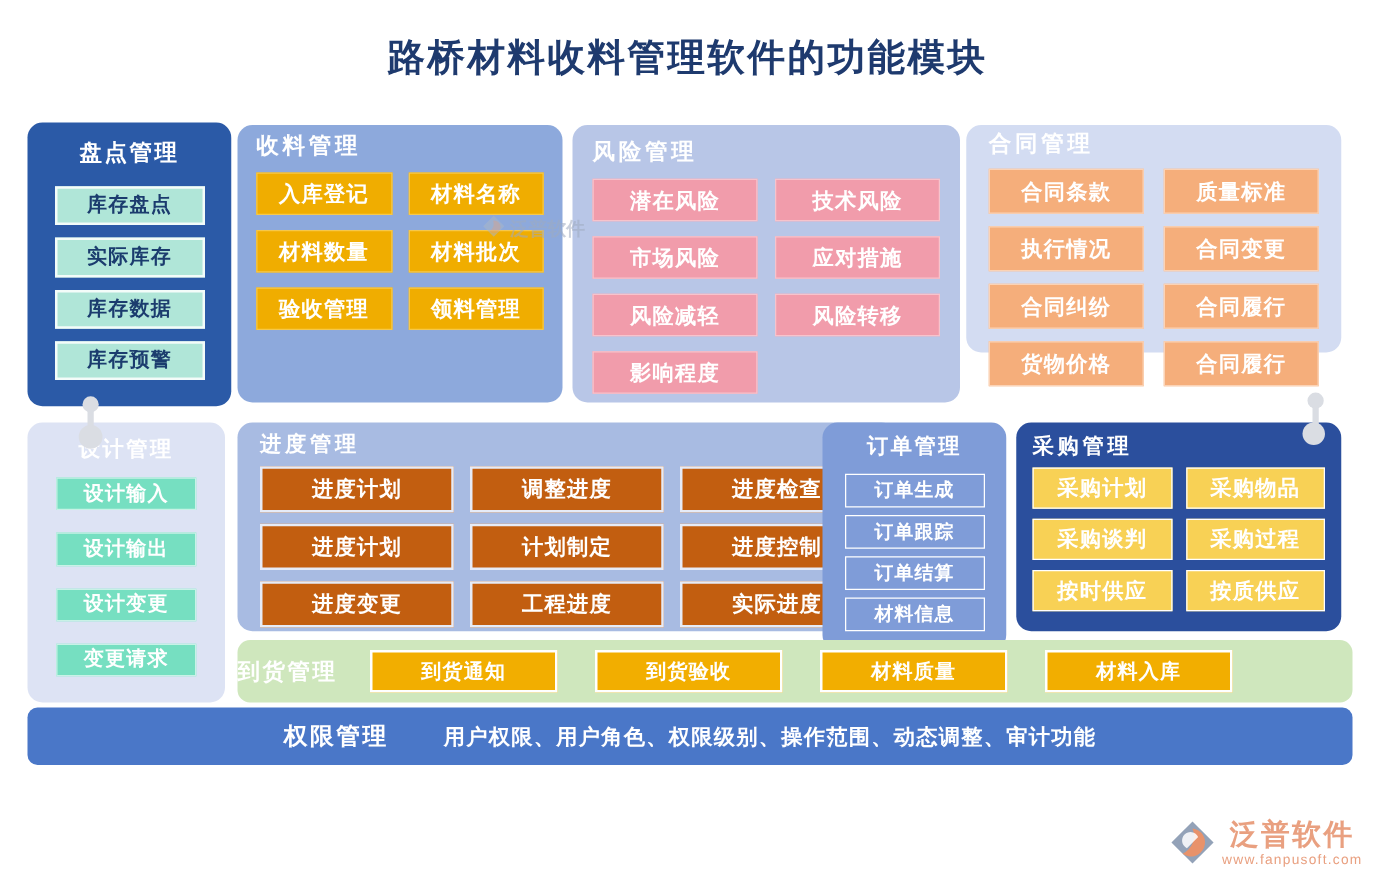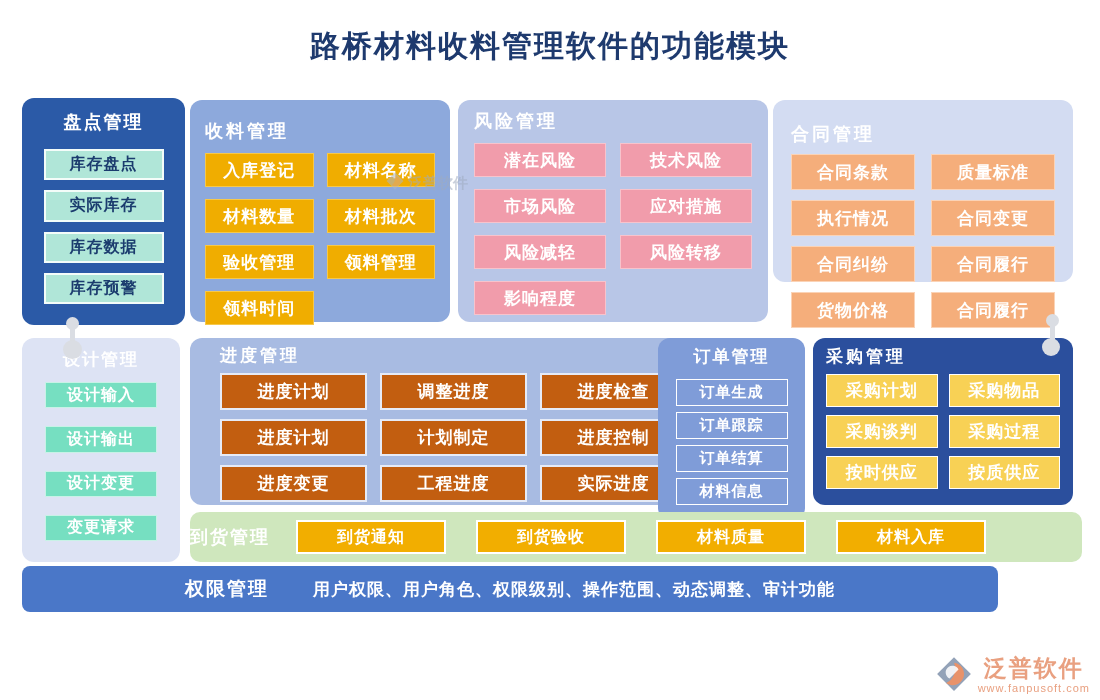--- a/index.html
+++ b/index.html
@@ -20,42 +20,42 @@
   }
   
   #panel-inventory{left:22px;top:98px;width:163px;height:227px;background:#2b5aa7;
     display:flex;flex-direction:column;align-items:center;padding:12px 0 16px;}
   #panel-inventory .panel-title{font-size:18px;letter-spacing:2px;margin-bottom:10px;}
   #panel-inventory .btn{
     width:120px;height:33px;margin:5px 0;font-size:16px;
     background:#b0e6d8;color:#1b3c6e;border:2px solid rgba(255,255,255,.85);
   }
   
-  #panel-receiving{left:190px;top:100px;width:260px;height:222px;background:#8da9dc;padding:19px 15px;border-radius:12px;}
+  #panel-receiving{left:190px;top:100px;width:260px;height:222px;background:#8da9dc;padding:4px 15px;border-radius:12px;}
   #panel-receiving .panel-title{font-size:18px;letter-spacing:3px;margin-bottom:10px;}
   #panel-receiving .grid{display:grid;grid-template-columns:1fr 1fr;gap:12px 13px;}
   #panel-receiving .btn{height:34px;font-size:17px;background:#f0ad00;border:1px solid #f6c84a;}
   
   #panel-risk{left:458px;top:100px;width:310px;height:222px;background:#b8c6e7;padding:9px 16px;}
   #panel-risk .panel-title{font-size:18px;letter-spacing:3px;margin-bottom:10px;}
   #panel-risk .grid{display:grid;grid-template-columns:1fr 1fr;gap:12px 14px;}
   #panel-risk .btn{height:34px;font-size:17px;background:#f19cab;border:1px solid #f7c3cc;}
   
-  #panel-contract{left:773px;top:100px;width:300px;height:182px;background:#d3dcf2;padding:22px 18px;}
+  #panel-contract{left:773px;top:100px;width:300px;height:182px;background:#d3dcf2;padding:3px 18px;}
   #panel-contract .panel-title{font-size:18px;letter-spacing:3px;margin-bottom:8px;}
   #panel-contract .grid{display:grid;grid-template-columns:1fr 1fr;gap:10px 16px;}
   #panel-contract .btn{height:36px;font-size:17px;background:#f5ae7b;border:1px solid #fbd3b6;}
   
   #panel-design{left:22px;top:338px;width:158px;height:224px;background:#dde3f4;
     display:flex;flex-direction:column;align-items:center;padding:10px 0 12px;}
   #panel-design .panel-title{font-size:17px;letter-spacing:2px;margin-bottom:2px;}
   #panel-design .btn{width:112px;height:30px;margin:9px 0;font-size:16px;
     background:#76dfc1;border:1px solid #c8f2e6;}
   
-  #panel-progress{left:190px;top:338px;width:527px;height:167px;background:#a8bbe2;padding:6px 30px;}
+  #panel-progress{left:190px;top:338px;width:527px;height:167px;background:#a8bbe2;padding:6px 18px;}
   #panel-progress .panel-title{font-size:17px;letter-spacing:3px;margin-bottom:6px;}
   #panel-progress .grid{display:grid;grid-template-columns:1fr 1fr 1fr;gap:9px 13px;}
   #panel-progress .btn{height:37px;font-size:17px;background:#c25e10;border:2px solid #e6ebf7;}
   
   #panel-order{left:658px;top:338px;width:147px;height:182px;background:#7f9cd8;
     display:flex;flex-direction:column;align-items:center;padding:7px 0;}
   #panel-order .panel-title{font-size:17px;letter-spacing:2px;margin-bottom:8px;}
   #panel-order .btn{width:112px;height:27px;margin:3px 0;font-size:15px;
     background:transparent;border:1.5px solid #ffffff;font-weight:bold;}
   
@@ -63,21 +63,21 @@
   #panel-purchase .panel-title{font-size:17px;letter-spacing:3px;margin-bottom:6px;}
   #panel-purchase .grid{display:grid;grid-template-columns:1fr 1fr;gap:8px 11px;}
   #panel-purchase .btn{height:33px;font-size:17px;background:#f8d155;border:1px solid #ffffff;}
   
   #bar-arrival{left:190px;top:512px;width:892px;height:50px;background:#cfe7bd;border-radius:10px;
     display:flex;align-items:center;padding:0 0;}
   #bar-arrival .panel-title{font-size:18px;letter-spacing:2px;margin-right:26px;}
   #bar-arrival .btn{width:150px;height:34px;margin-right:30px;font-size:16px;
     background:#f2ae00;border:2px solid #ffffff;}
   
-  #bar-permission{left:22px;top:566px;width:976px;height:46px;background:#4a77c8;border-radius:8px;
+  #bar-permission{left:22px;top:566px;width:1060px;height:46px;background:#4a77c8;border-radius:8px;
     display:flex;align-items:center;justify-content:center;}
   #bar-permission .panel-title{font-size:19px;letter-spacing:2px;margin-right:44px;}
   #bar-permission .perm-text{color:#ffffff;font-size:17px;font-weight:bold;letter-spacing:1px;}
   
   .pin{position:absolute;z-index:5;}
   .pin .dot{position:absolute;border-radius:50%;background:#dadde3;}
   .pin .stem{position:absolute;background:#dadde3;}
   
   .watermark{position:absolute;left:386px;top:172px;display:flex;align-items:center;
     opacity:.55;z-index:4;}
@@ -105,21 +105,20 @@
 
 <div class="panel" id="panel-receiving">
   <div class="panel-title">收料管理</div>
   <div class="grid">
     <div class="btn">入库登记</div>
     <div class="btn">材料名称</div>
     <div class="btn">材料数量</div>
     <div class="btn">材料批次</div>
     <div class="btn">验收管理</div>
     <div class="btn">领料管理</div>
-    <div class="btn">领料时间</div>
   </div>
 </div>
 
 <div class="panel" id="panel-risk">
   <div class="panel-title">风险管理</div>
   <div class="grid">
     <div class="btn">潜在风险</div>
     <div class="btn">技术风险</div>
     <div class="btn">市场风险</div>
     <div class="btn">应对措施</div>

